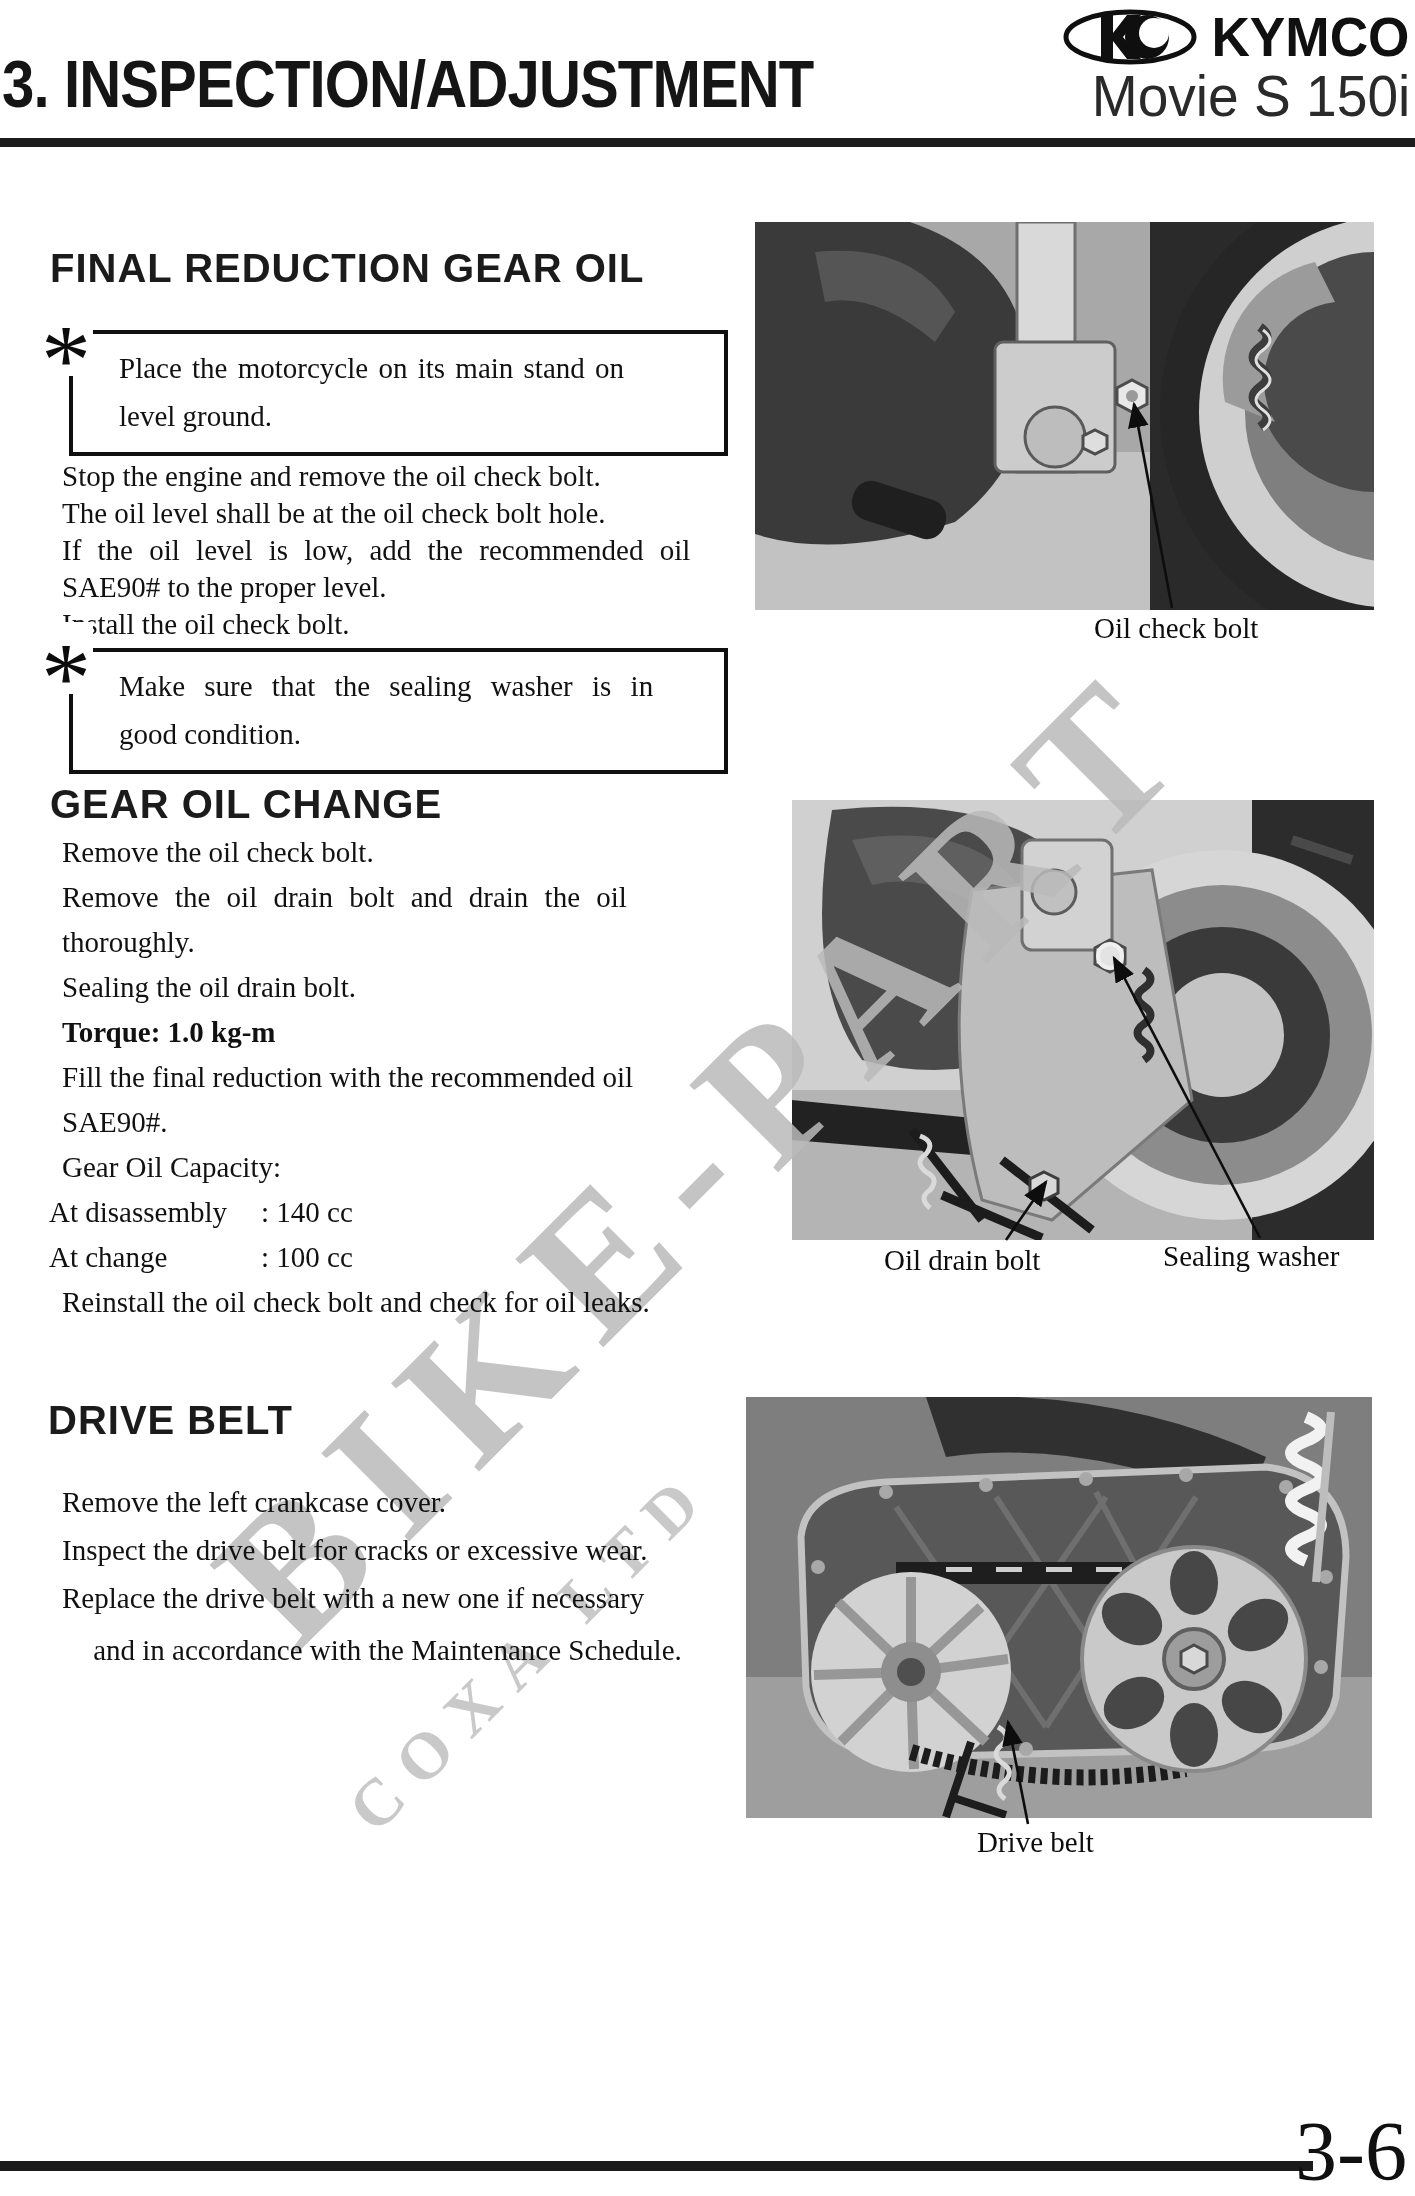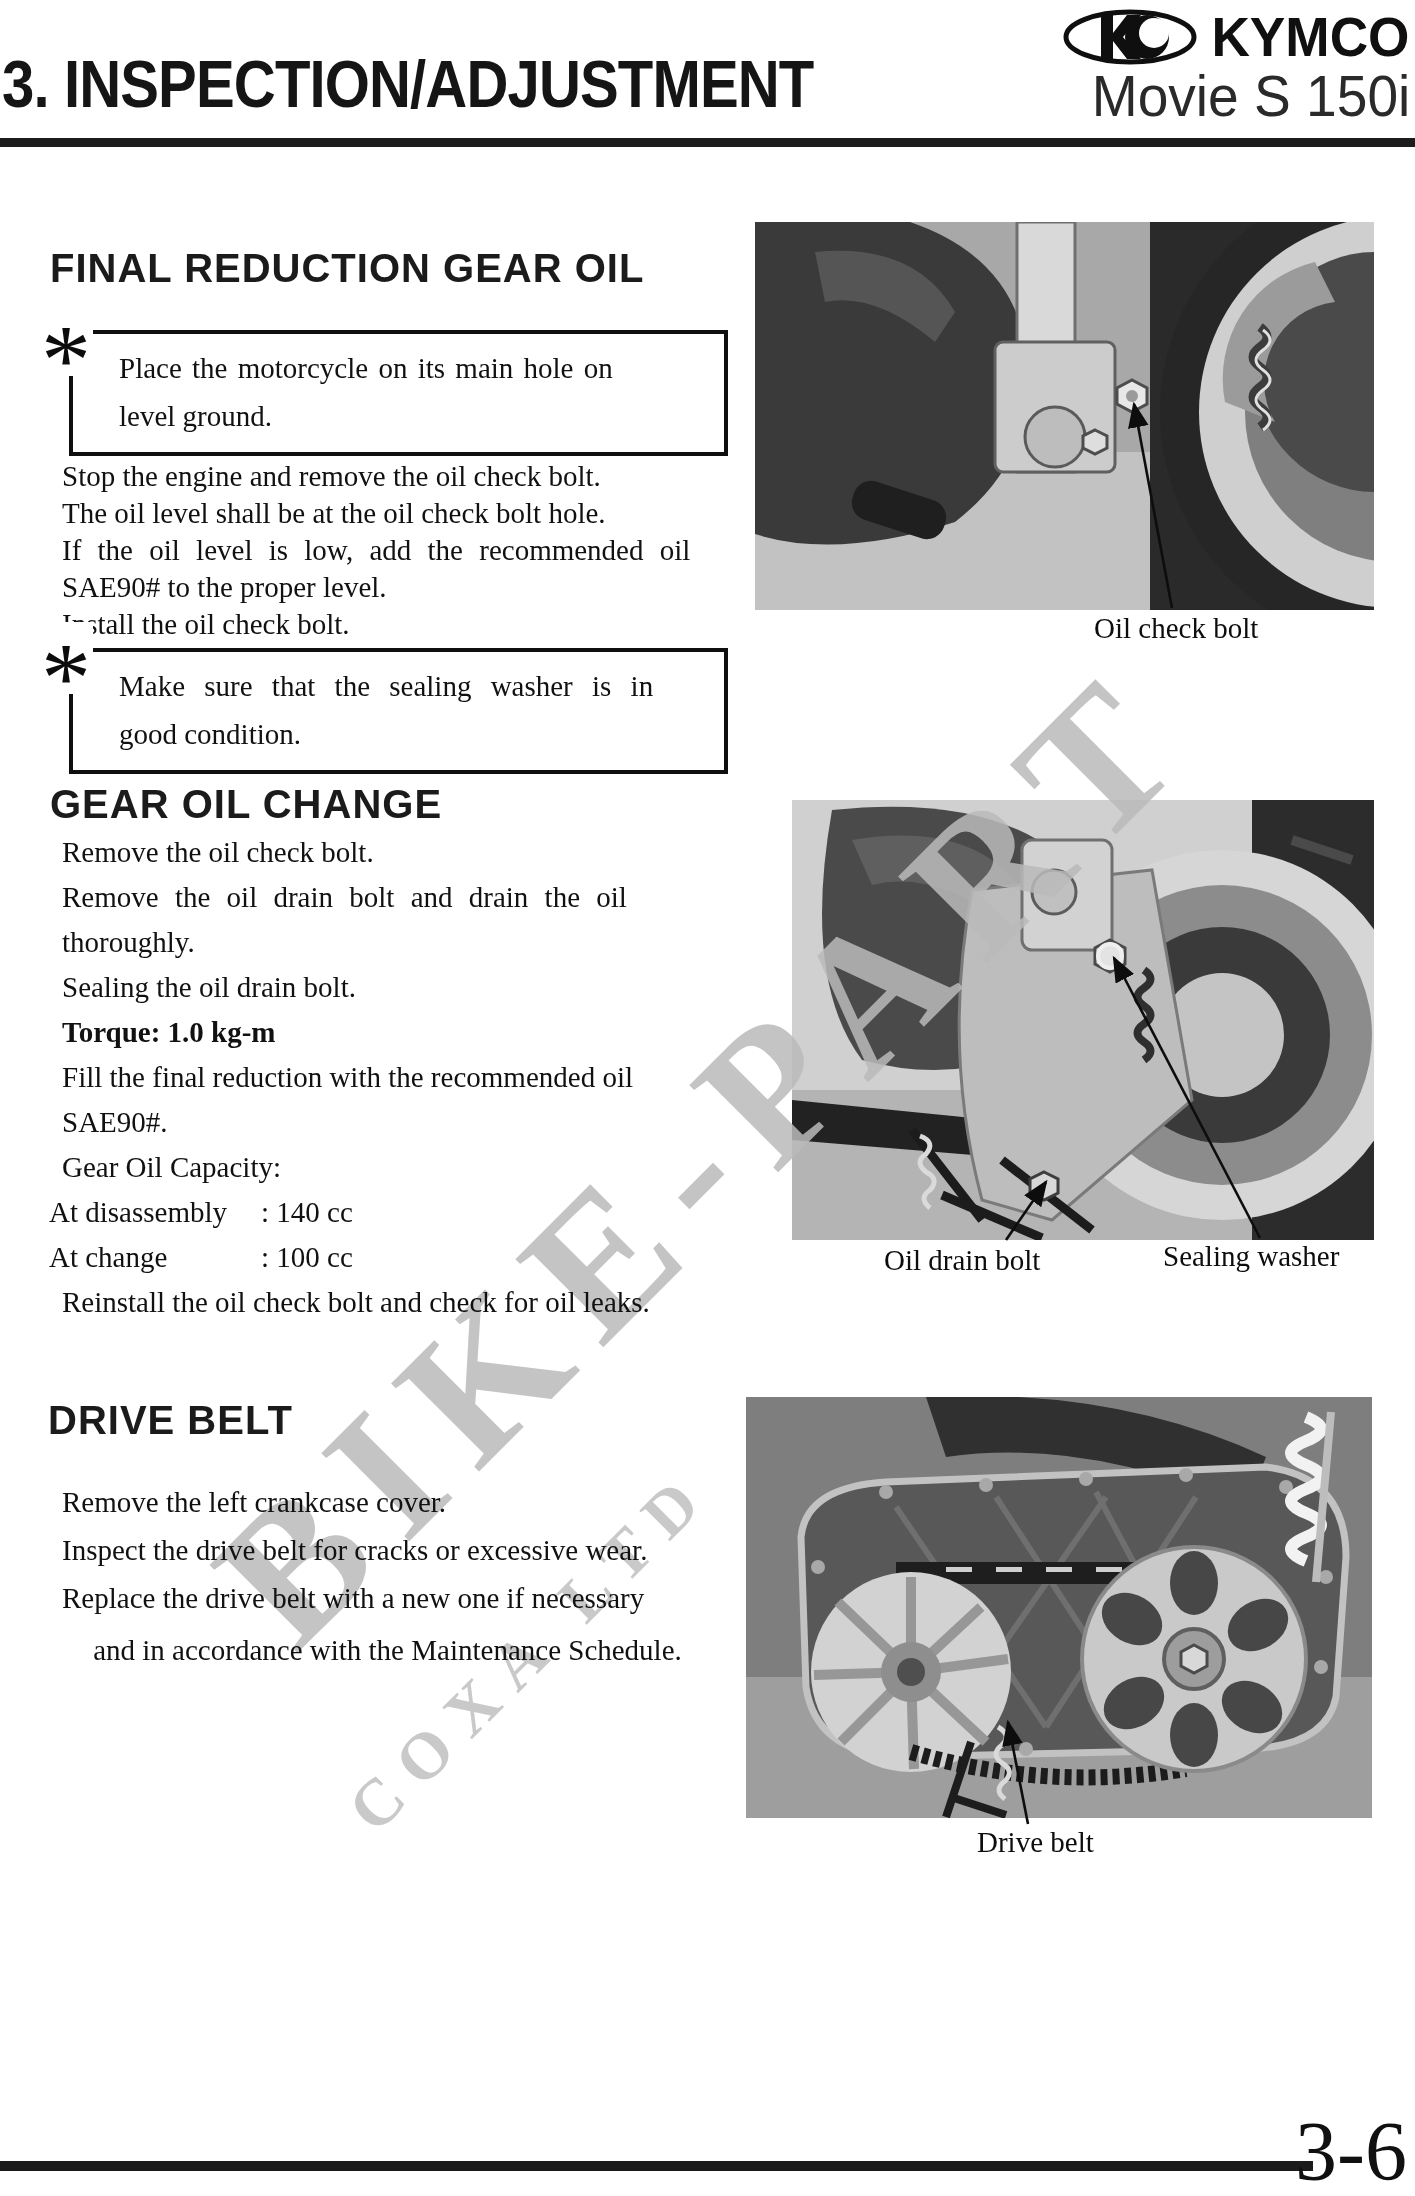--- a/index.html
+++ b/index.html
@@ -88,21 +88,21 @@
 <div class="abs model-name">Movie S 150i</div>
 <div class="abs header-rule"></div>
 
 <div class="abs wm wm1">BIKE-PART</div>
 <div class="abs wm wm2">COXA LTD</div>
 
 <div class="abs sec-h" style="left:50px;top:246px;">FINAL REDUCTION GEAR OIL</div>
 
 <div class="abs notebox" style="top:330px;">
   <div class="star">*</div>
-  <div class="note-line wsp1">Place the motorcycle on its main hole on</div>
+  <div class="note-line wsp1">Place the motorcycle on its main stand on</div>
   <div class="note-line">level ground.</div>
 </div>
 
 <div class="abs para p1" style="top:458px;">
   <div class="ln">Stop the engine and remove the oil check bolt.</div>
   <div class="ln">The oil level shall be at the oil check bolt hole.</div>
   <div class="ln just1">If the oil level is low, add the recommended oil</div>
   <div class="ln">SAE90# to the proper level.</div>
   <div class="ln">Install the oil check bolt.</div>
 </div>

